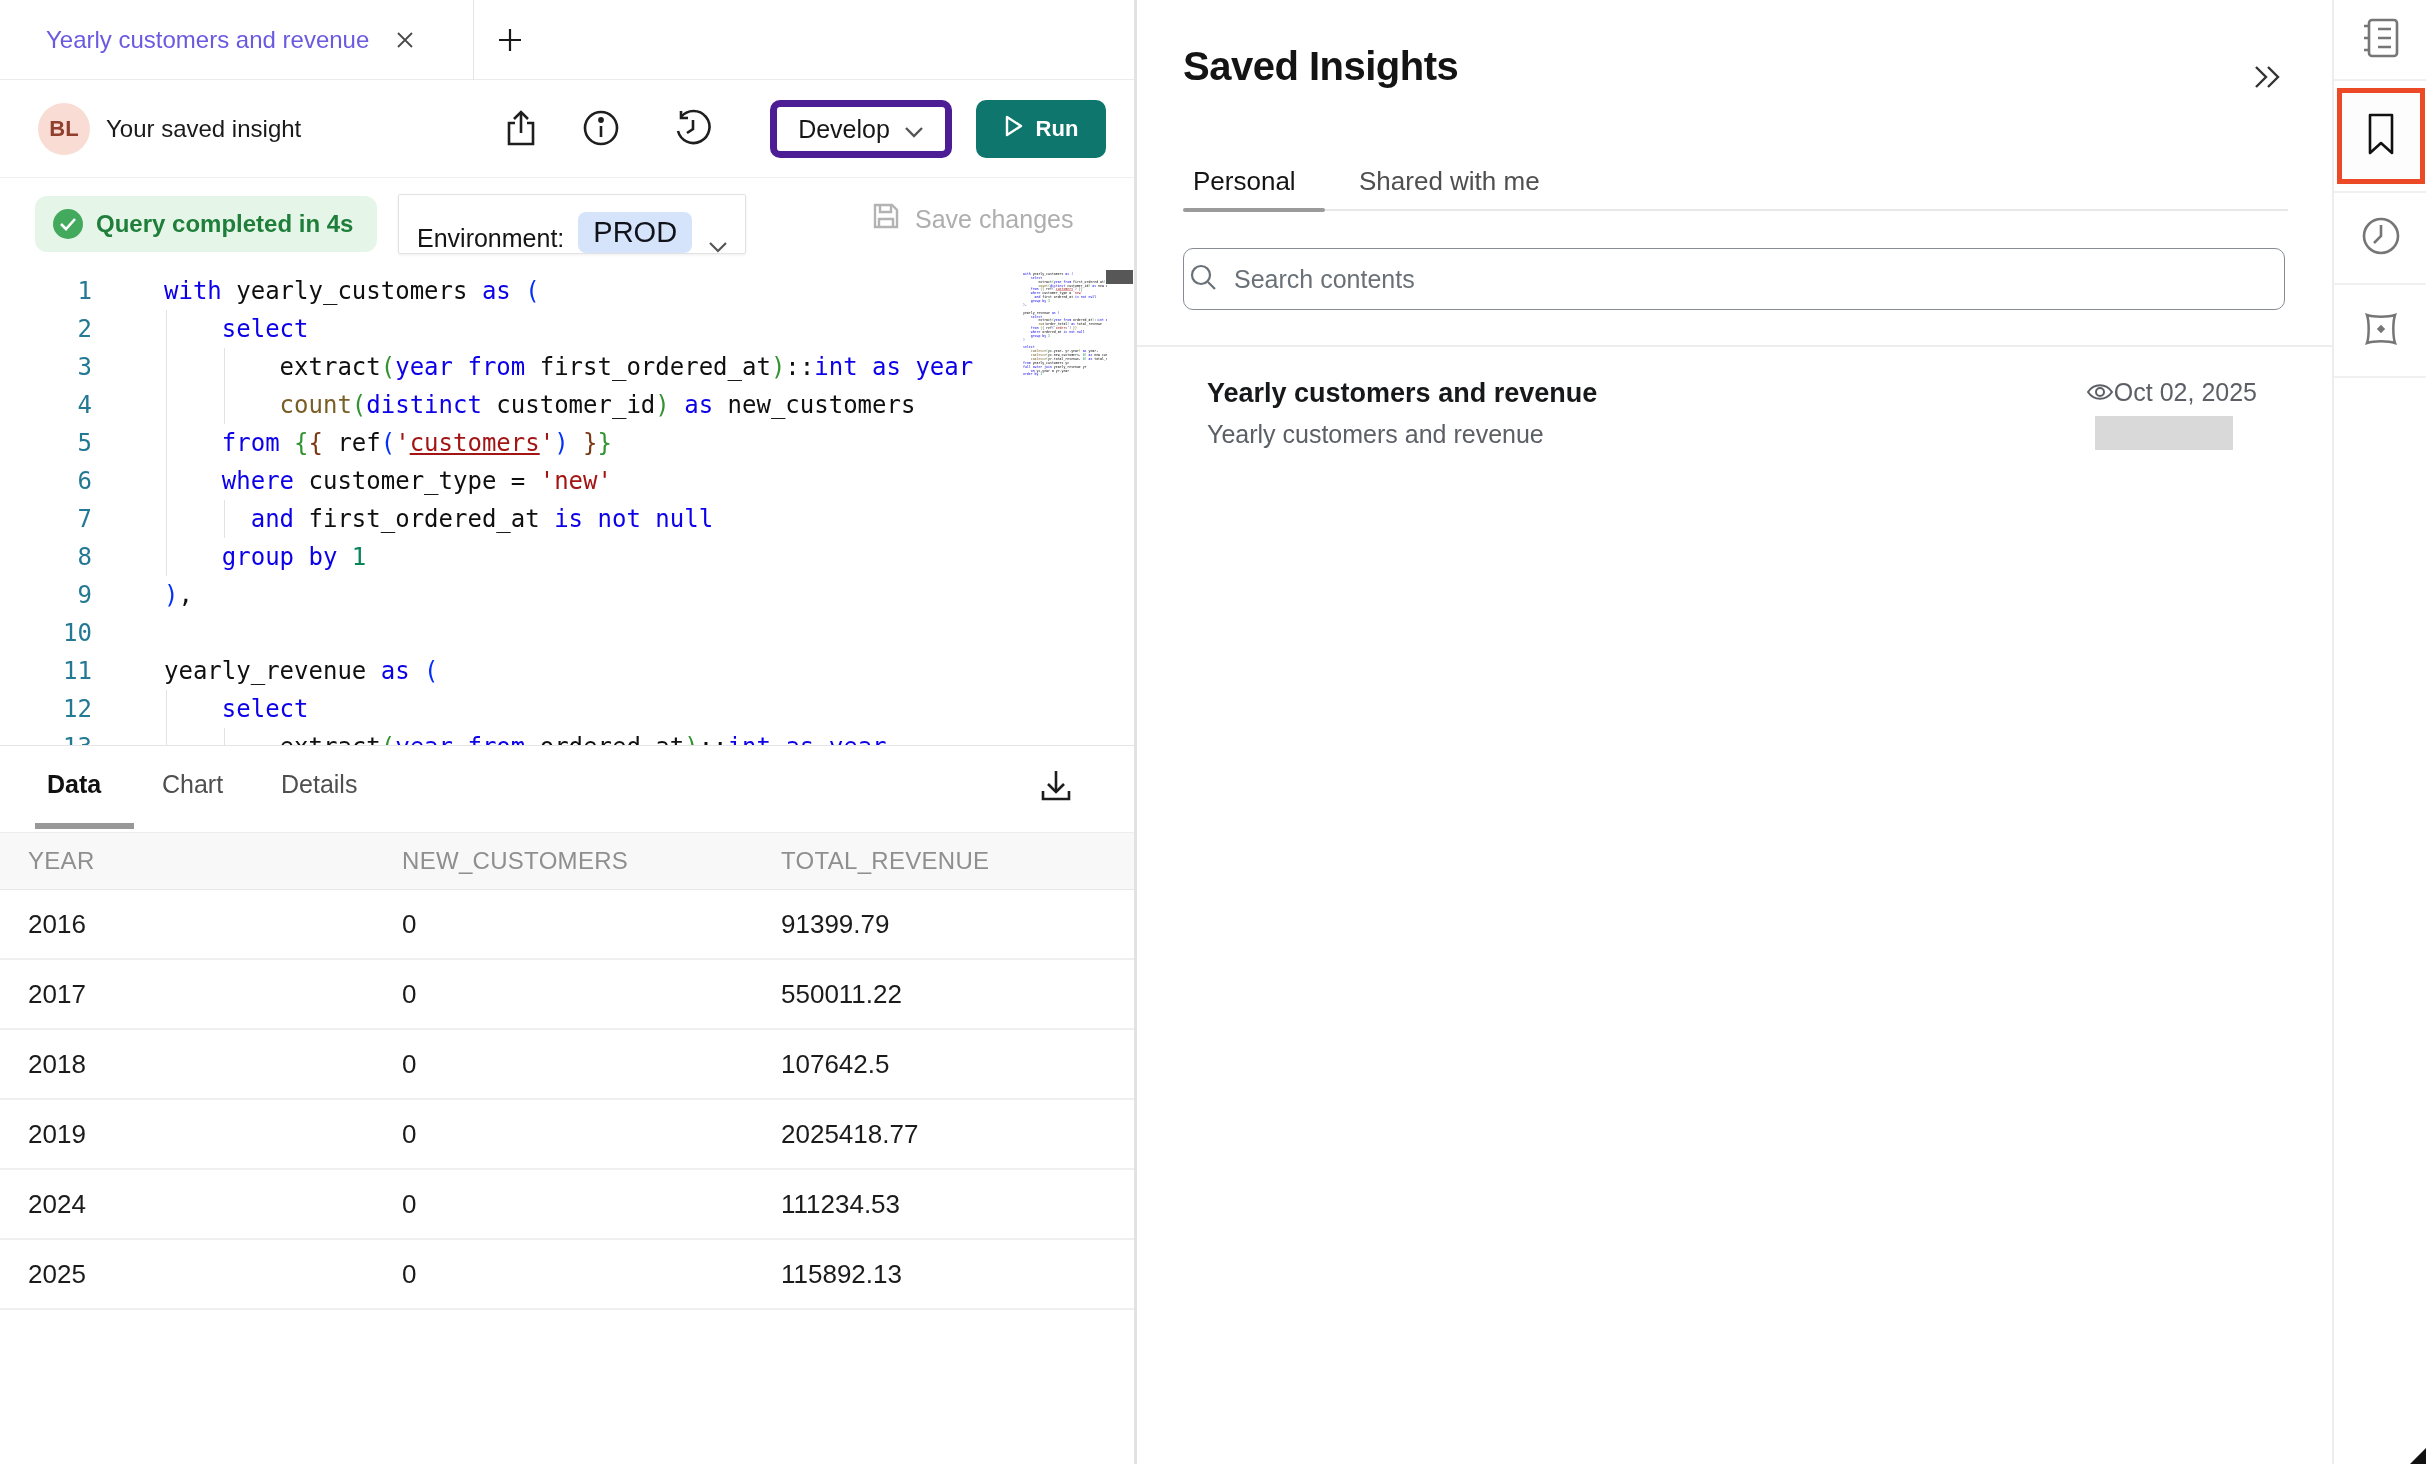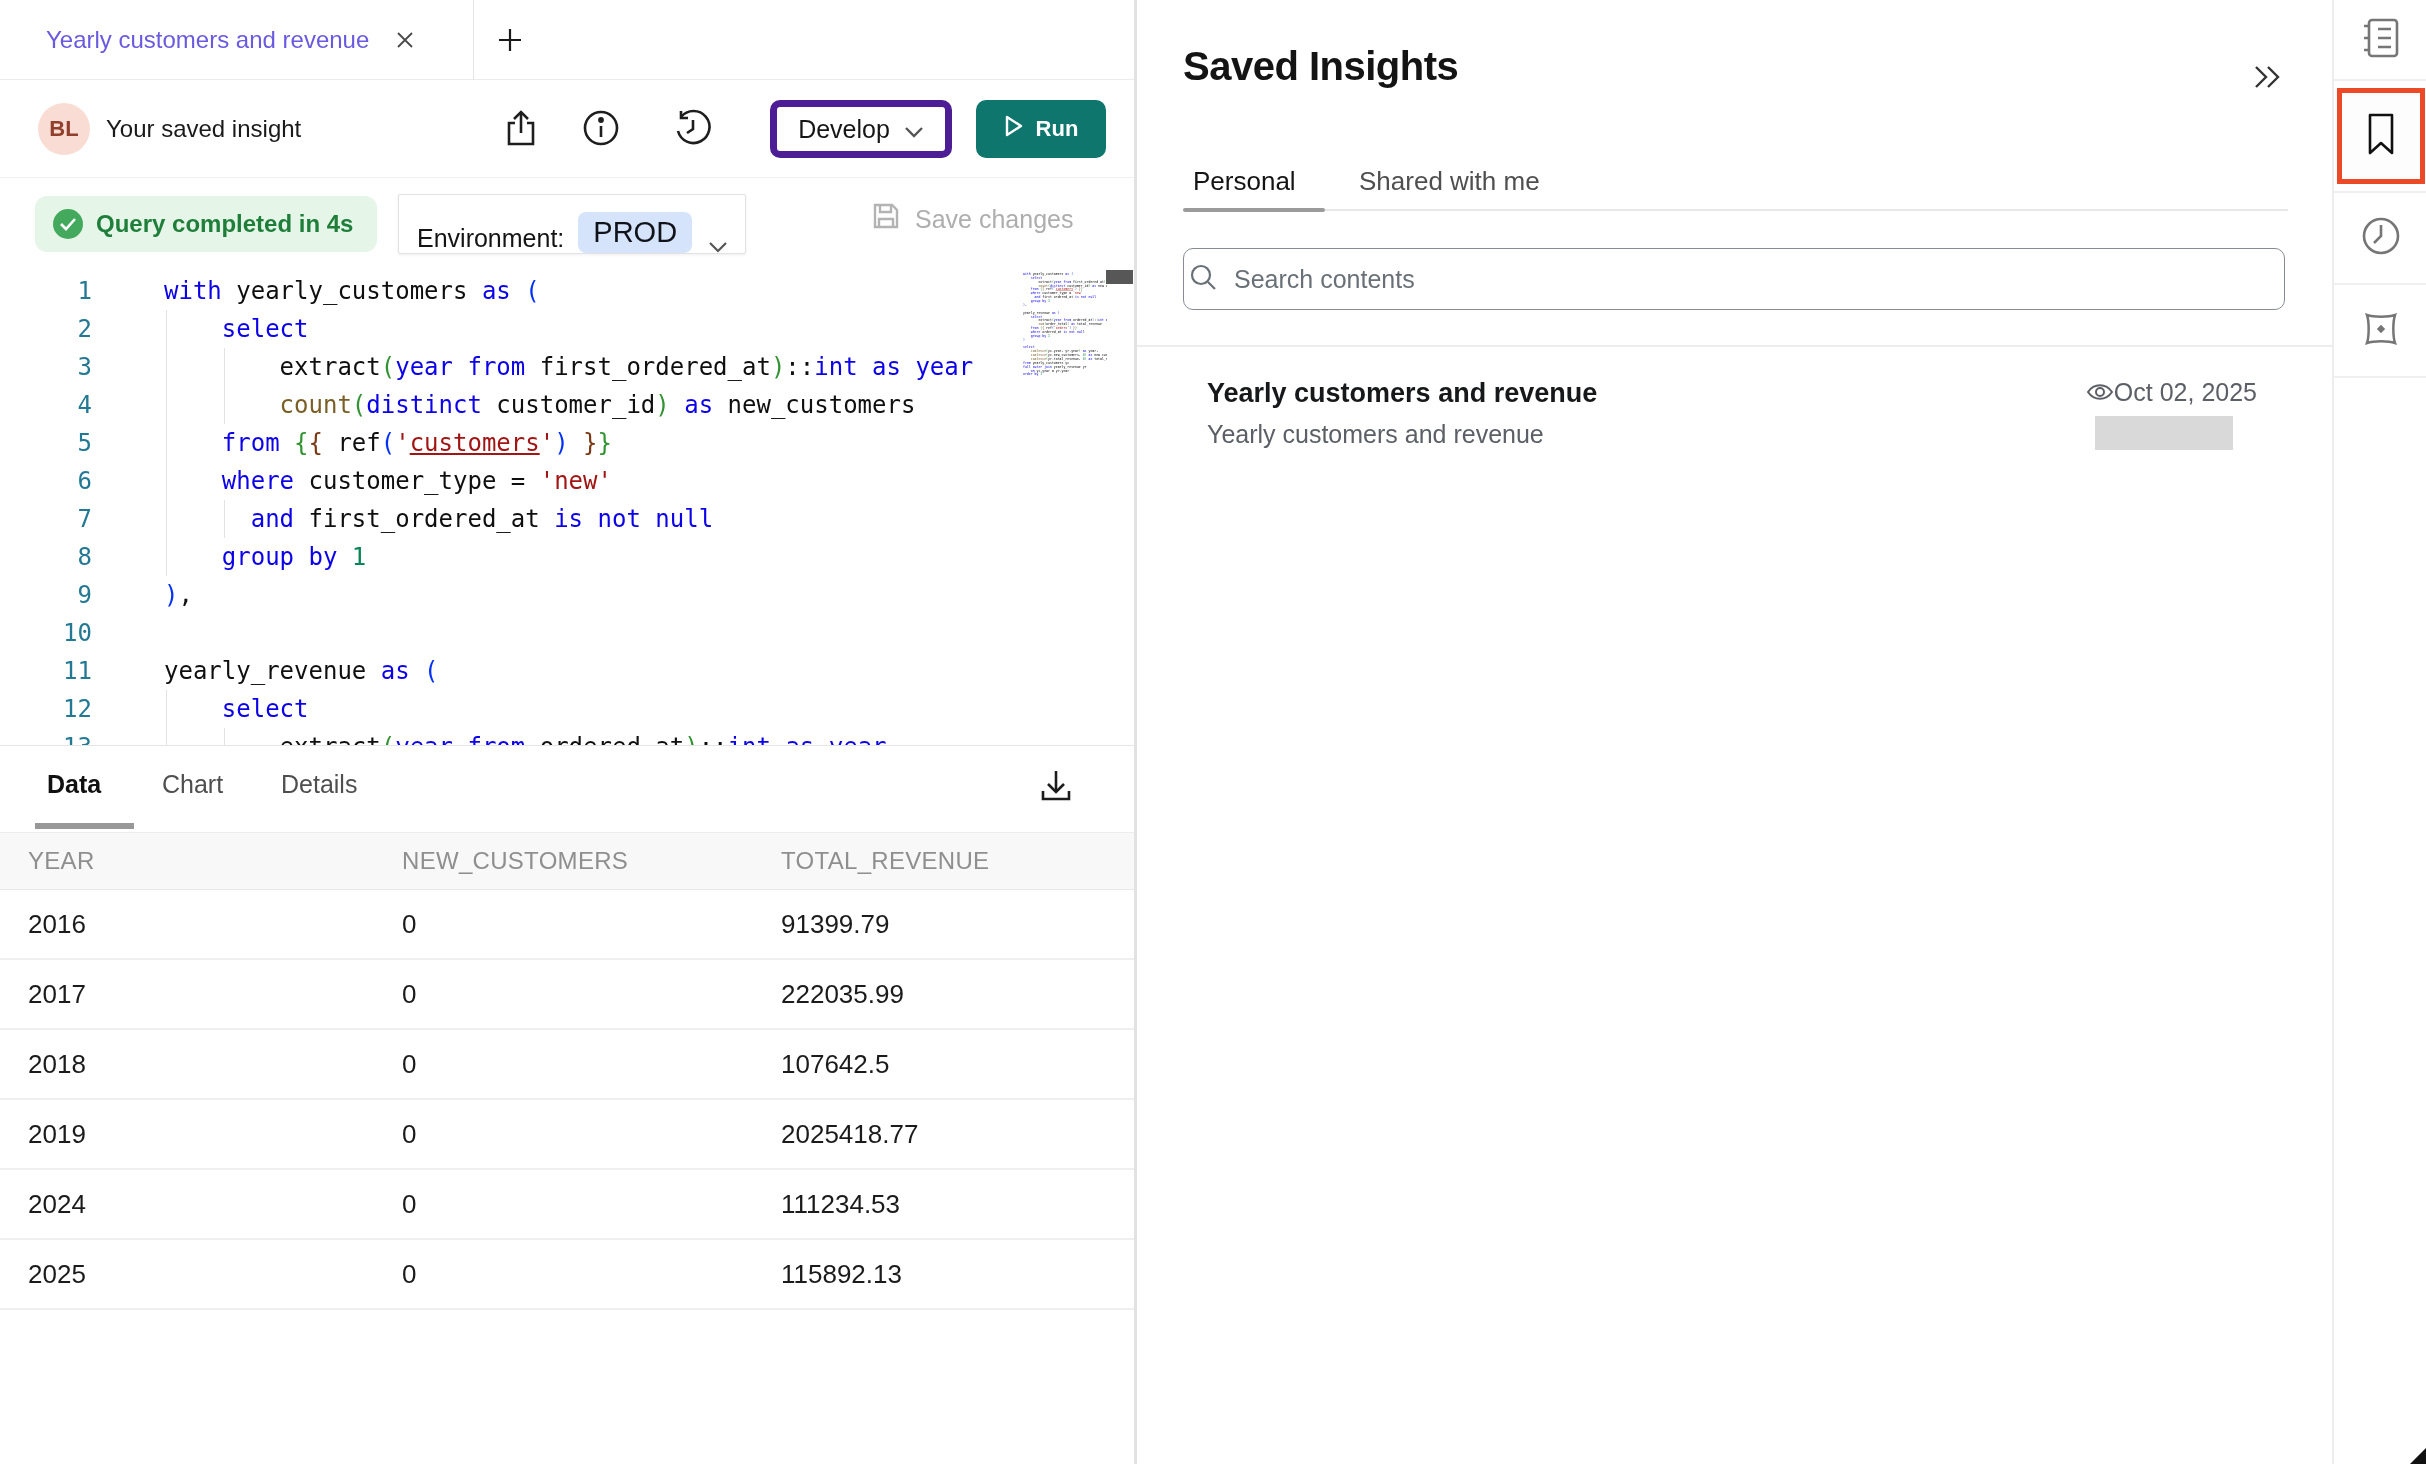--- a/index.html
+++ b/index.html
@@ -270,21 +270,21 @@
       </div>
       <div class="table-body" id="table-body">
           <div class="trow">
             <div class="tcell">2016</div>
             <div class="tcell">0</div>
             <div class="tcell">91399.79</div>
           </div>
           <div class="trow">
             <div class="tcell">2017</div>
             <div class="tcell">0</div>
-            <div class="tcell">222035.99</div>
+            <div class="tcell">550011.22</div>
           </div>
           <div class="trow">
             <div class="tcell">2018</div>
             <div class="tcell">0</div>
             <div class="tcell">107642.5</div>
           </div>
           <div class="trow">
             <div class="tcell">2019</div>
             <div class="tcell">0</div>
             <div class="tcell">2025418.77</div>

